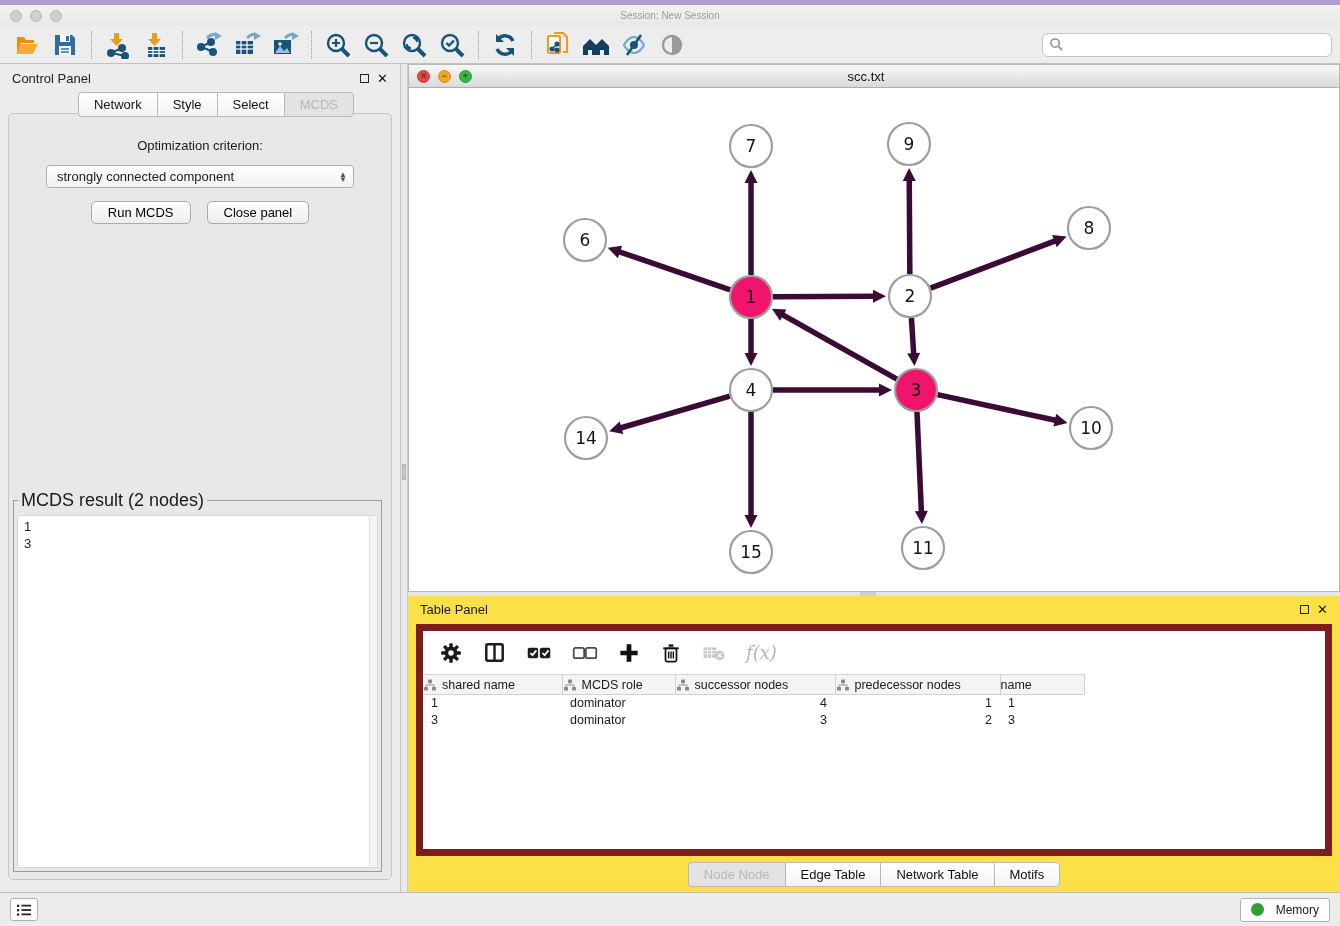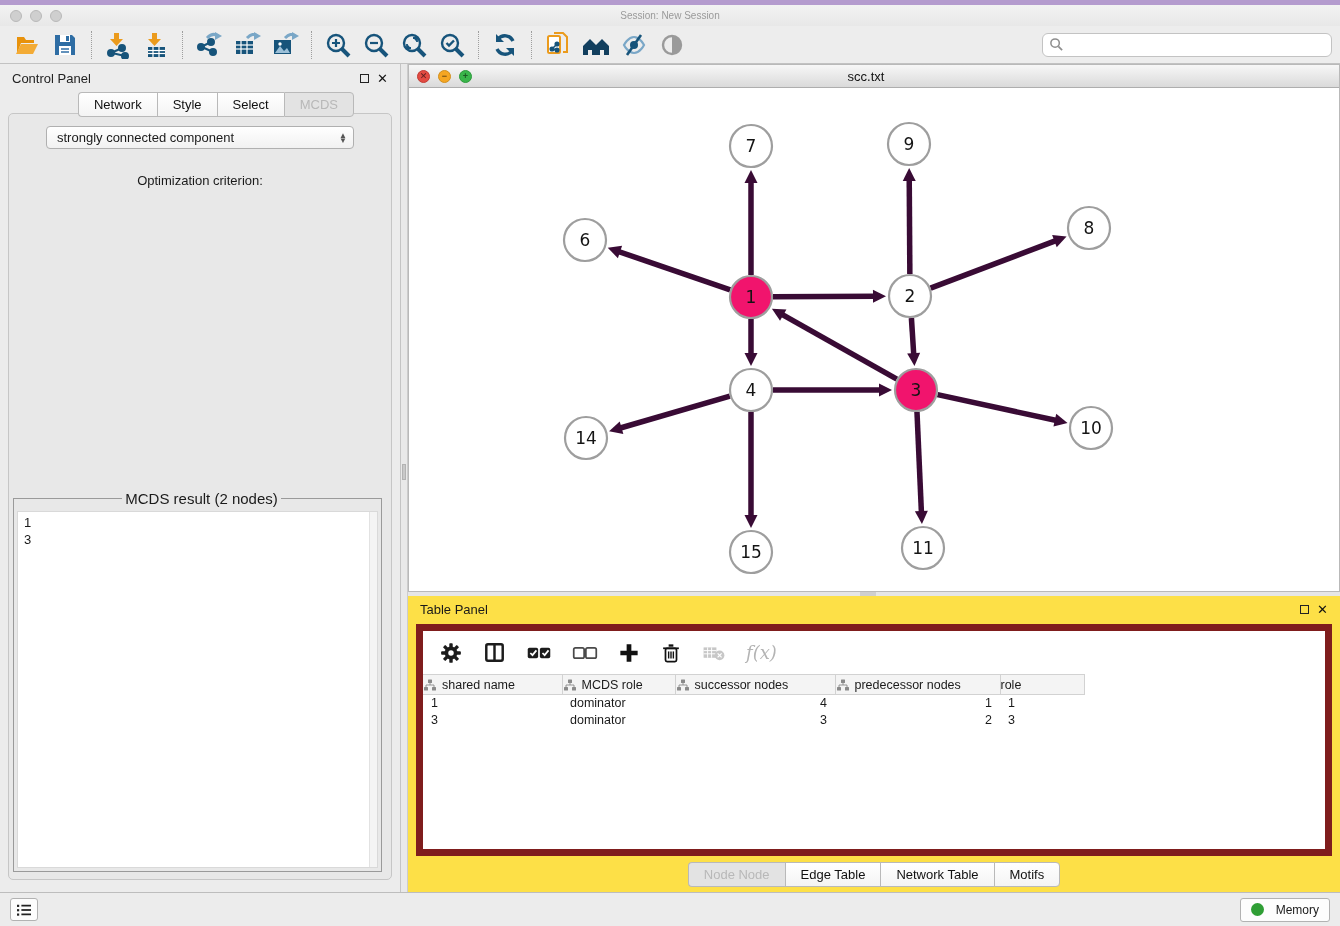--- a/index.html
+++ b/index.html
@@ -40,21 +40,21 @@
     background:#e8e8e8; border:1px solid #c6c6c6; border-radius:5px; }
   #opt-label { text-align:center; margin-top:24px; font-size:13px; }
   #opt-select { width:308px; height:23px; margin:12px auto 0; background:linear-gradient(#fff,#f1f1f1);
     border:1px solid #b0b0b0; border-radius:4px; display:flex; align-items:center; padding:0 6px 0 10px; font-size:13px; }
   .stepper { margin-left:auto; display:flex; flex-direction:column; line-height:5px; font-size:8px; color:#555; }
   #cp-buttons { display:flex; justify-content:center; gap:16px; margin-top:13px; }
   .cp-btn { padding:3px 16px; font-size:13px; background:linear-gradient(#fff,#ededed);
     border:1px solid #ababab; border-radius:5px; }
   #mcds-result { position:absolute; left:4px; right:9px; top:376px; bottom:7px;
     border:1px solid #9a9a9a; background:#e8e8e8; }
-  #mcds-result legend { font-size:15px; margin-left:4px; padding:0 3px;text-align:center; }
+  #mcds-result legend { font-size:18px; margin-left:4px; padding:0 3px; }
   #mcds-inner { position:absolute; left:3px; right:3px; top:4px; bottom:3px; background:#fff;
     border:1px solid #d9d9d9; padding:2px 6px; font-size:13px; line-height:17px; overflow:hidden; }
   #mcds-scroll { position:absolute; right:0; top:0; bottom:0; width:8px; background:#f4f4f4; border-left:1px solid #e2e2e2; }
 
   
   #divider-v { position:absolute; left:400px; top:64px; width:8px; bottom:34px; background:#e9e9e9;
     border-left:1px solid #c4c4c4; border-right:1px solid #cccccc; }
   #divider-grip { position:absolute; top:400px; left:1px; width:4px; height:16px; background:#c9c9c9; border:1px solid #b3b3b3; }
 
   
@@ -269,28 +269,32 @@
       <span class="icon-close">✕</span>
     </span>
   </div>
   <div id="cp-tabs">
     <div class="seg-tab">Network</div>
     <div class="seg-tab">Style</div>
     <div class="seg-tab">Select</div>
     <div class="seg-tab active">MCDS</div>
   </div>
   <div id="cp-body">
+    <div id="opt-label">Optimization criterion:</div>
     <div id="opt-select">
       <span>strongly connected component</span>
       <span class="stepper">
           <span>▲</span>
           <span>▼</span>
         </span>
     </div>
-    <div id="opt-label">Optimization criterion:</div>
+    <div id="cp-buttons">
+      <button class="cp-btn">Run MCDS</button>
+      <button class="cp-btn">Close panel</button>
+    </div>
     <fieldset id="mcds-result">
       <legend>MCDS result (2 nodes)</legend>
       <div id="mcds-inner">
         <div>1</div>
         <div>3</div>
         <div id="mcds-scroll"></div>
       </div>
     </fieldset>
   </div>
 </div>
@@ -524,21 +528,21 @@
                     <rect x="2" y="18" width="8" height="7" rx="1"></rect>
                     <rect x="18" y="18" width="8" height="7" rx="1"></rect>
                   </g>
                   <path d="M14 10v4M6 18v-4h16v4" stroke="#8a8a8a" stroke-width="1.8" fill="none"></path>
                 </svg>
                 <span>predecessor nodes</span>
               </span>
             </th>
           <th>
               <span class="hcell">
-                <span>role</span>
+                <span>name</span>
               </span>
             </th>
           <th style="background:#fff;border:none;"></th>
         </tr>
       </thead>
       <tbody>
         <tr>
           <td>1</td>
           <td>dominator</td>
           <td class="num">4</td>

